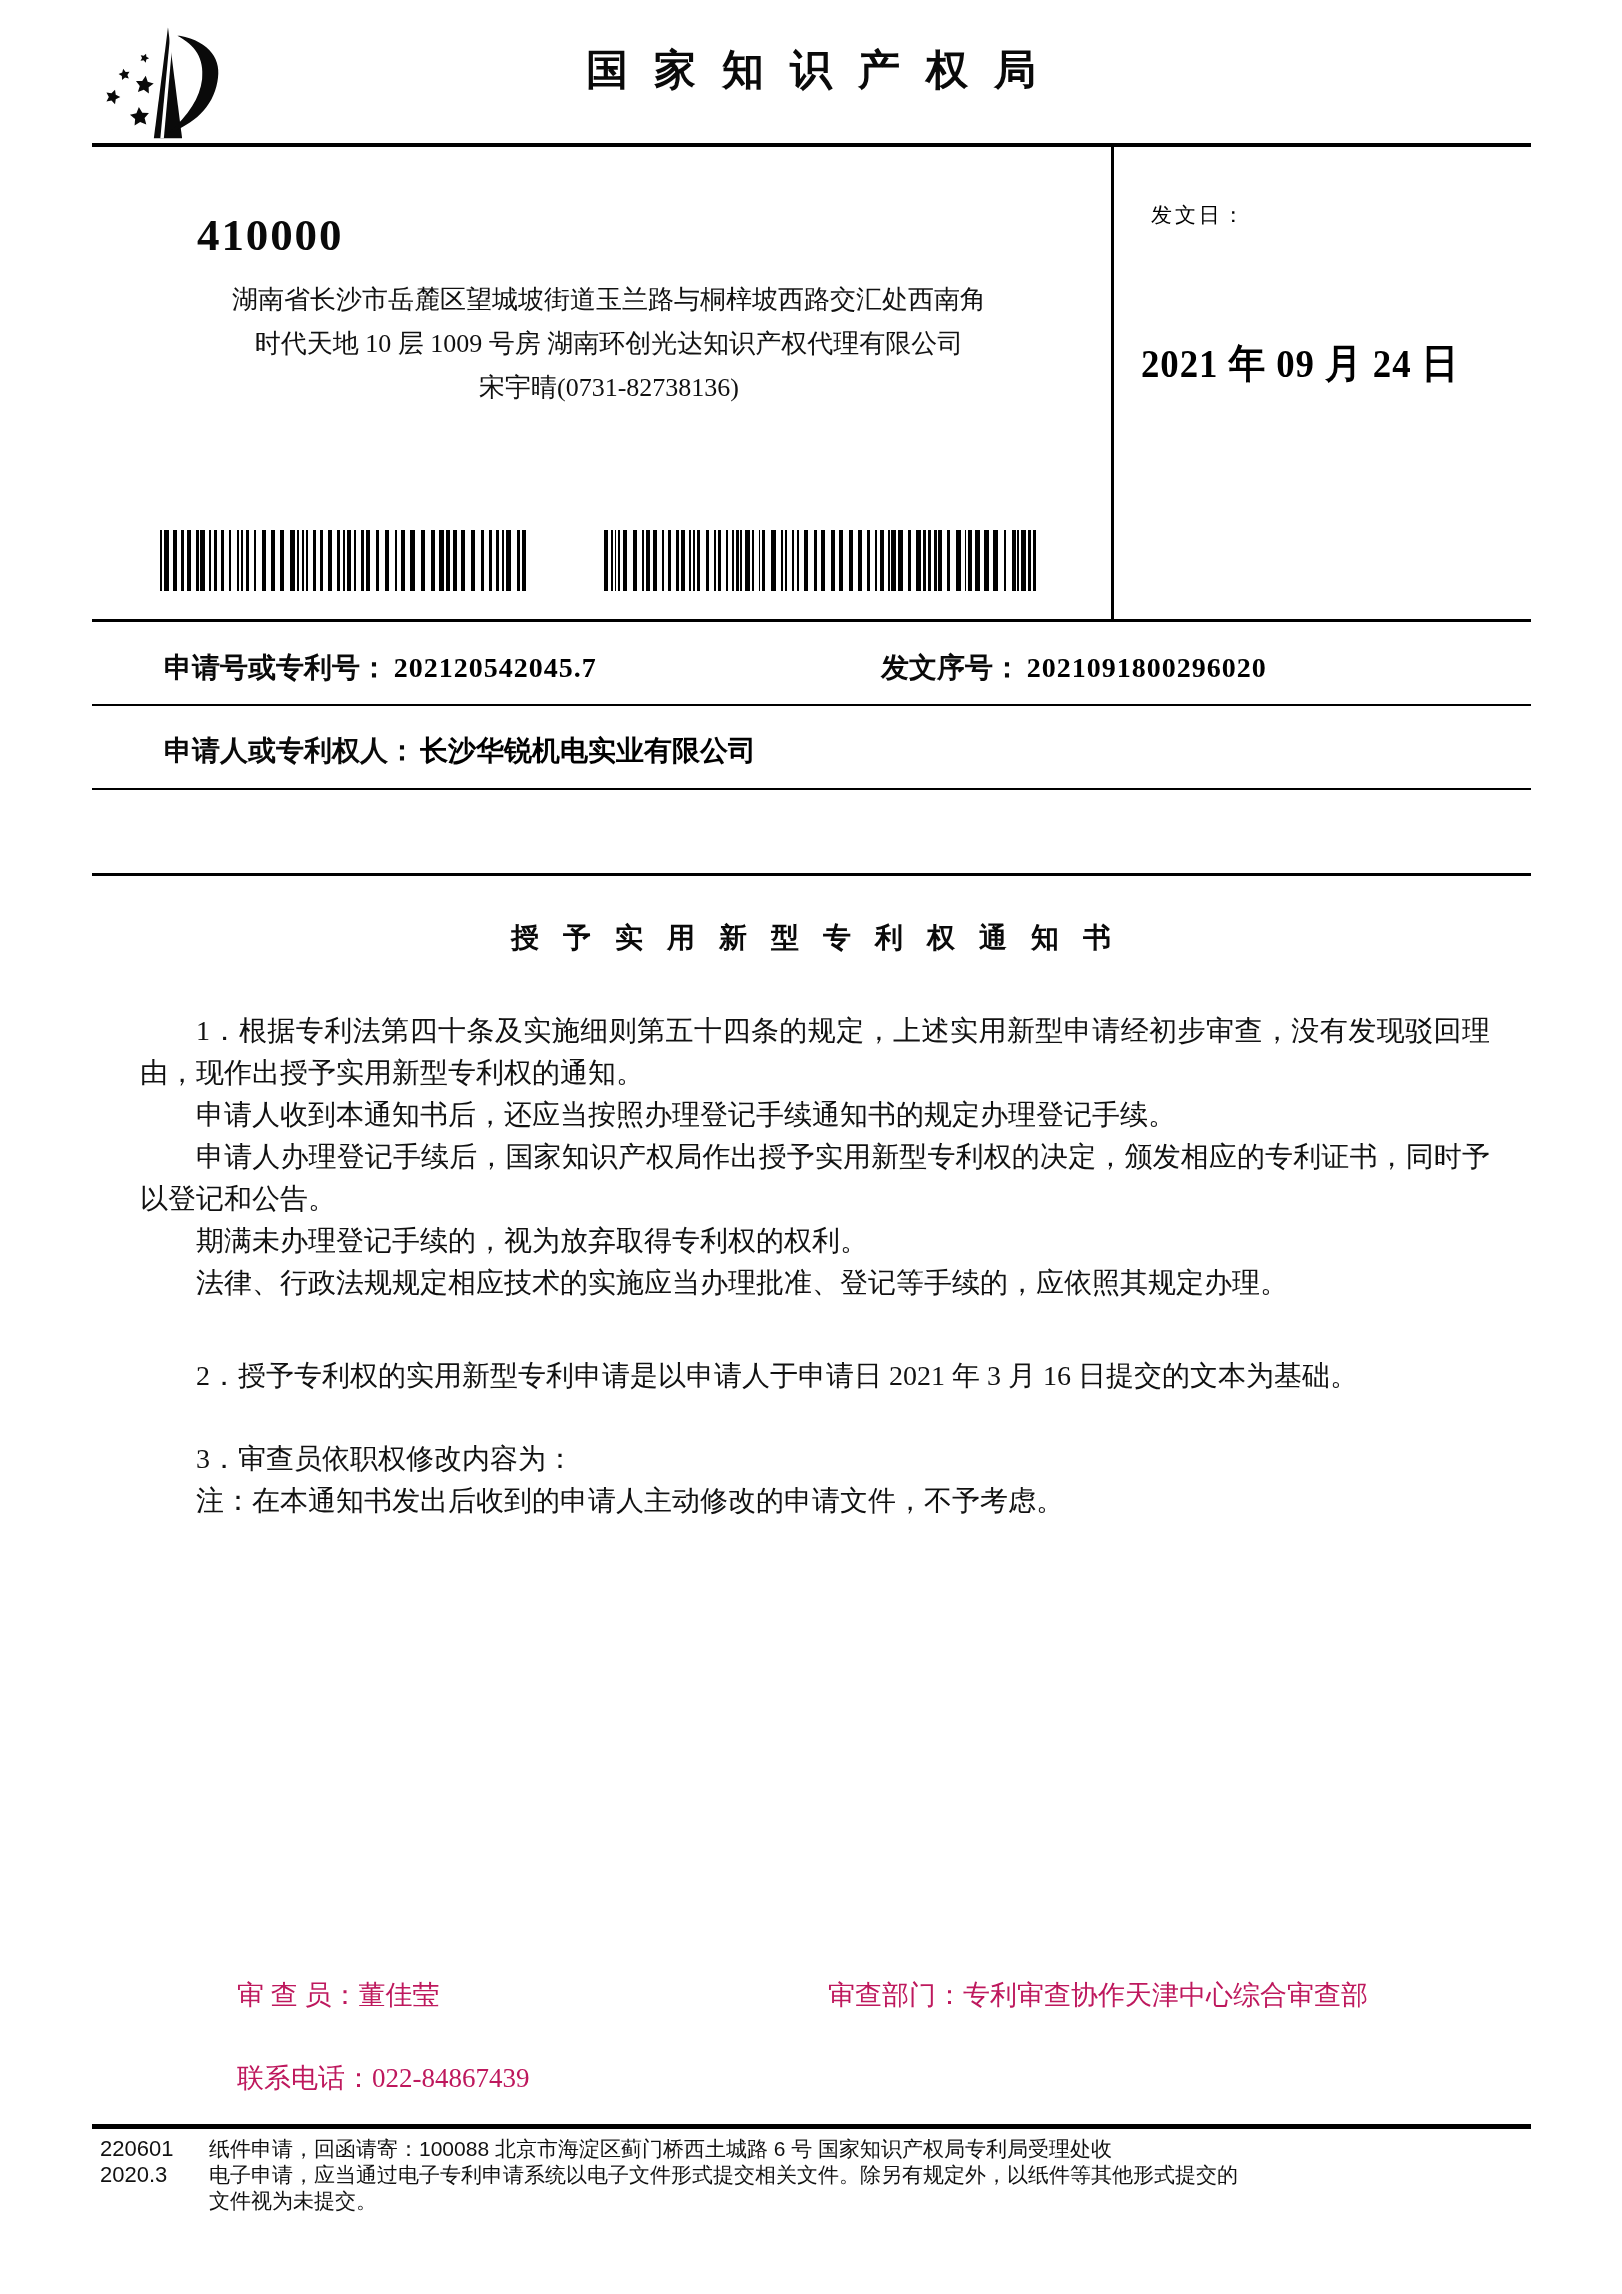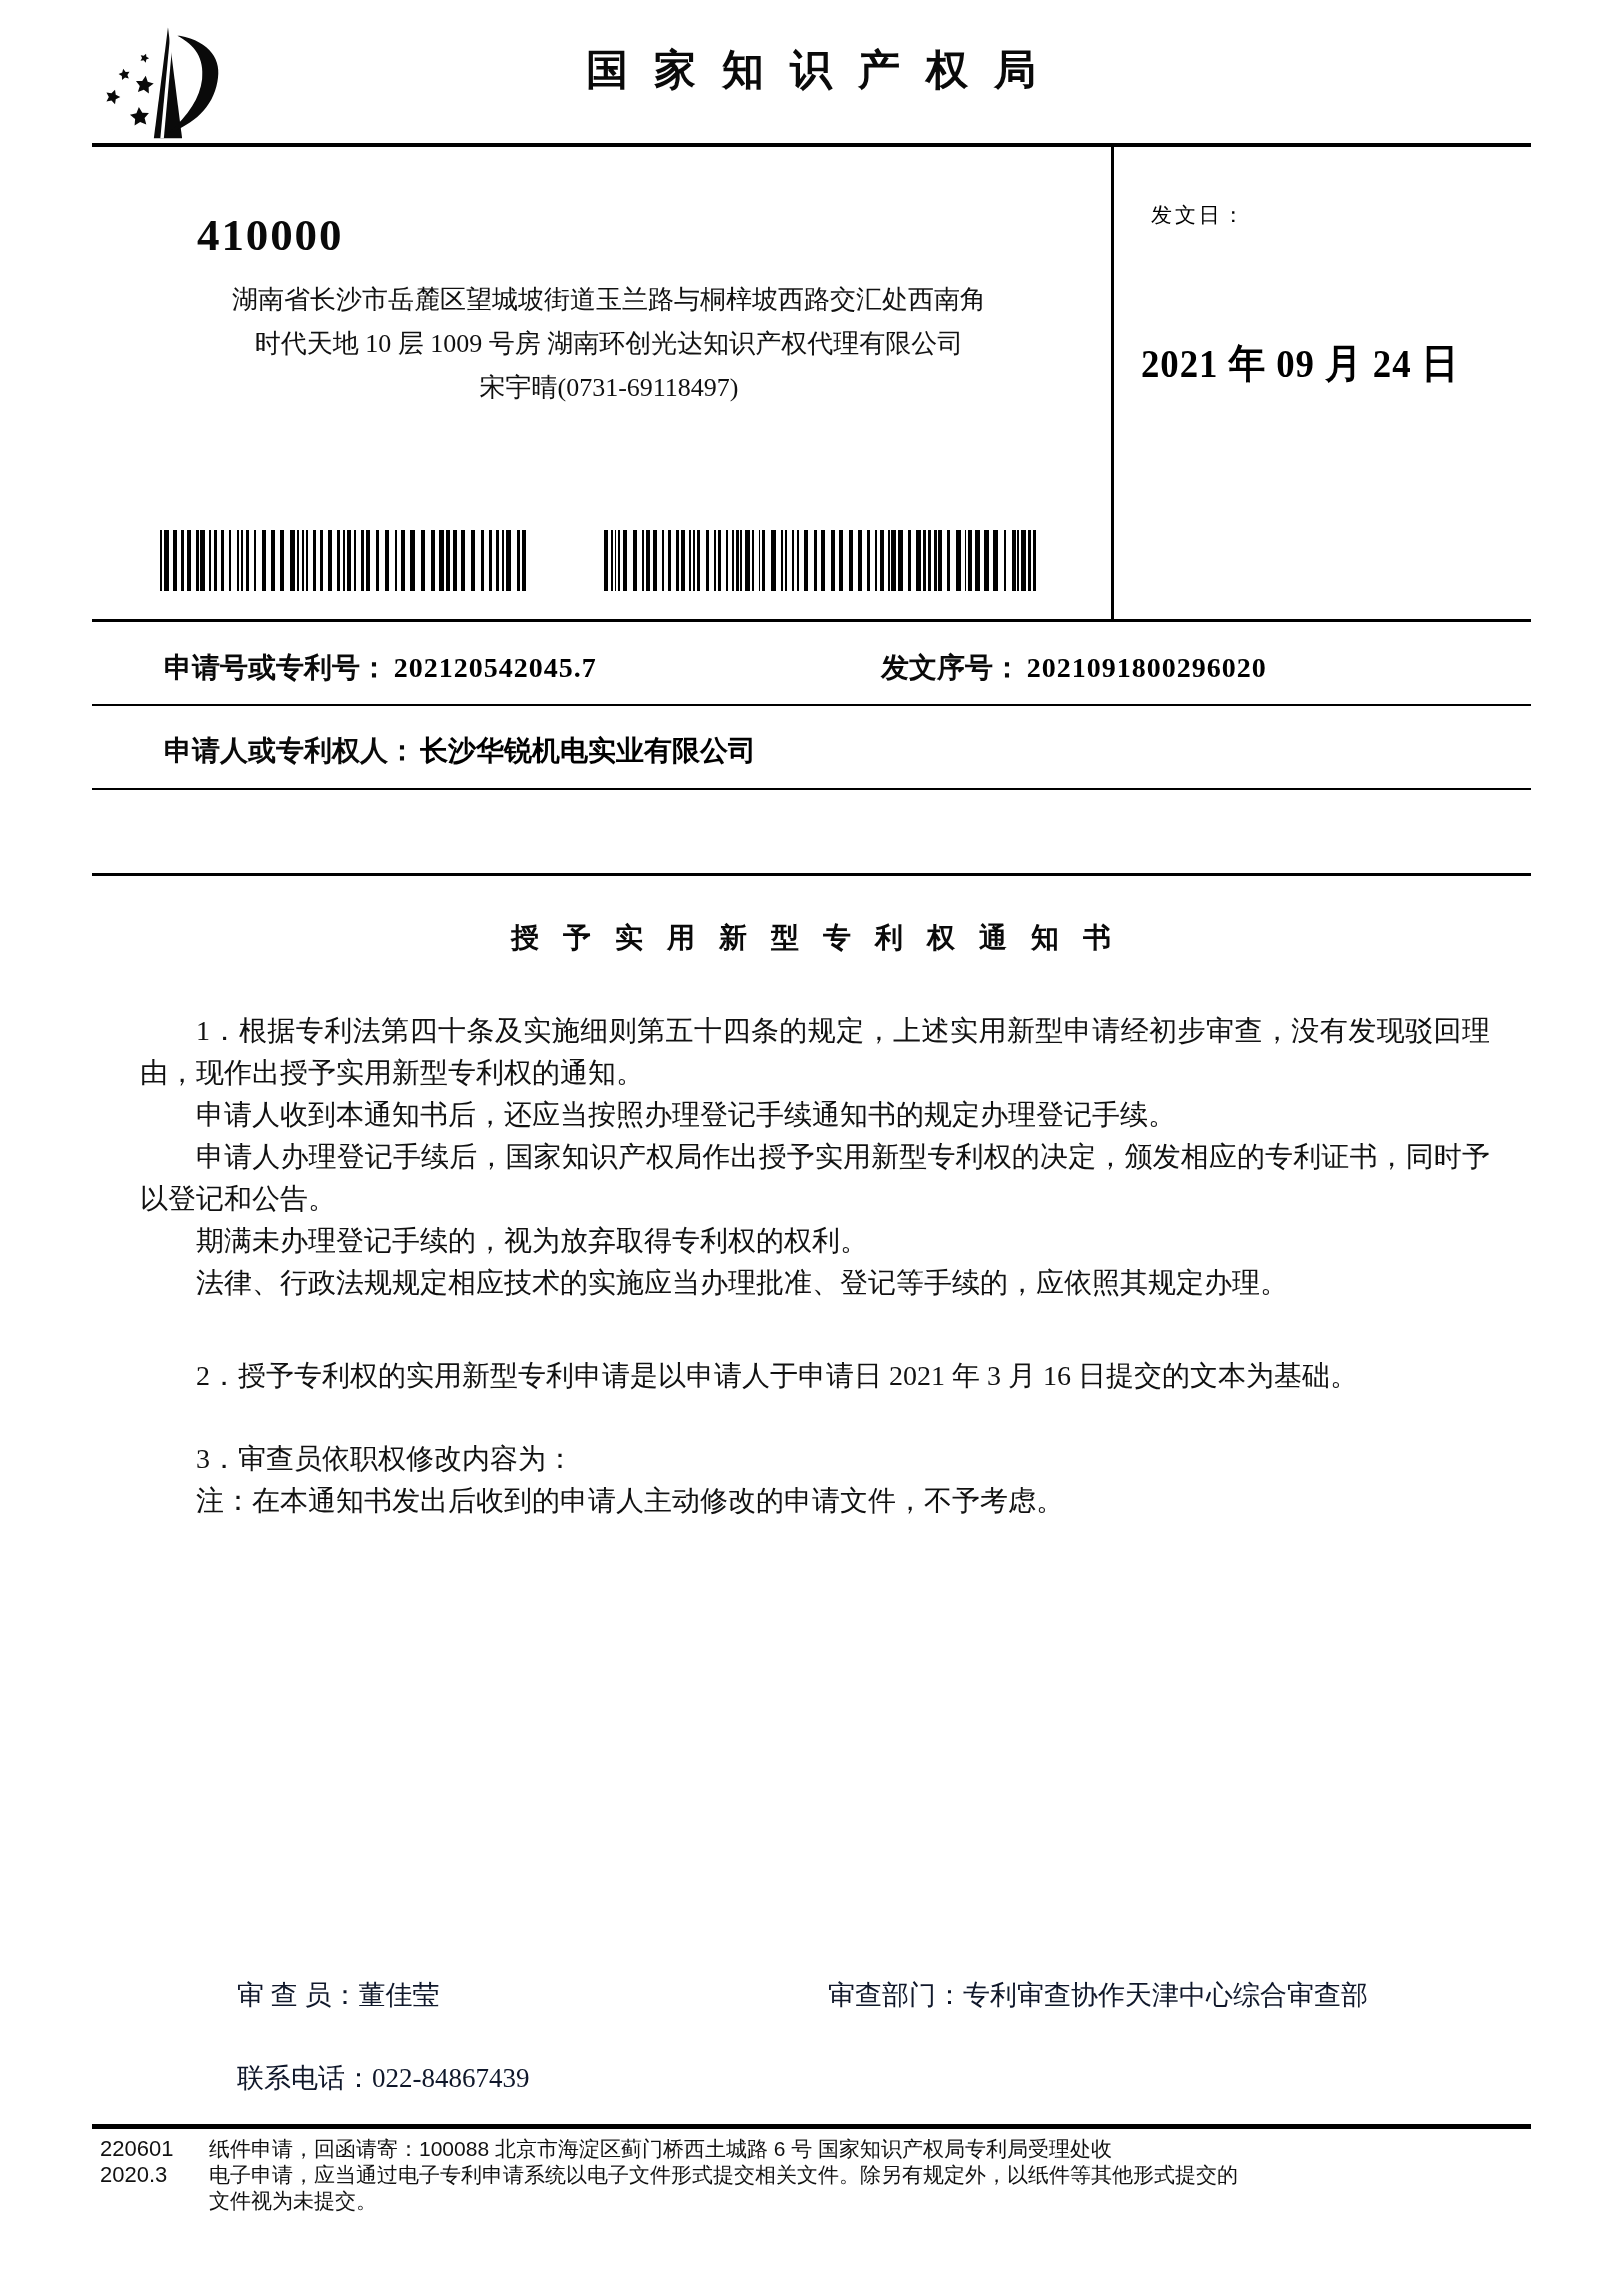--- a/index.html
+++ b/index.html
@@ -51,21 +51,21 @@
   }
 
   .body-text{
     position:absolute; left:140px; top:1010px; width:1350px;
     font-size:28px; line-height:42px; color:#111; text-align:justify;
   }
   .body-text p{margin:0; text-indent:56px;}
   .body-text p.gap-lg{margin-top:51px;}
   .body-text p.gap-md{margin-top:41px;}
 
-  .signline{position:absolute; font-size:27px; white-space:nowrap; color:#0f172a;text-align:center;}
+  .signline{position:absolute; font-size:27px; white-space:nowrap; color:#be185d;text-align:center;}
 
   
   .footer-left{position:absolute; left:100px; top:2136px; font-size:22px; line-height:26px;
     font-family:"Liberation Sans", sans-serif; color:#111;}
   .footer-right{position:absolute; left:209px; top:2136px; width:1323px; font-size:21px; line-height:26px;
     font-family:"Liberation Sans", sans-serif; color:#111;}
 </style>
 </head>
 <body>
 
@@ -94,21 +94,21 @@
   <div class="rule" style="left:92px; top:619px; width:1439px; height:2.9px;"></div>
   <div class="rule" style="left:92px; top:704px; width:1439px; height:1.9px;"></div>
   <div class="rule" style="left:92px; top:788px; width:1439px; height:1.9px;"></div>
   <div class="rule" style="left:92px; top:873px; width:1439px; height:2.9px;"></div>
   <div class="rule" style="left:92px; top:2124px; width:1439px; height:4.8px;"></div>
 
   <div class="postal">410000</div>
   <div class="address">
       <div>湖南省长沙市岳麓区望城坡街道玉兰路与桐梓坡西路交汇处西南角</div>
       <div>时代天地 10 层 1009 号房  湖南环创光达知识产权代理有限公司</div>
-      <div>宋宇晴(0731-69118497)</div>
+      <div>宋宇晴(0731-82738136)</div>
     </div>
 
   <div class="dispatch-label">发文日：</div>
   <div class="dispatch-date">2021 年 09 月 24 日</div>
 
   <div class="barcode" id="bc1"><b style="width: 1.9px; margin-right: 1.9px;"></b><b style="width: 4.8px; margin-right: 4.8px;"></b><b style="width: 3.9px; margin-right: 3.9px;"></b><b style="width: 2.9px; margin-right: 2.9px;"></b><b style="width: 3.9px; margin-right: 4.8px;"></b><b style="width: 2.9px; margin-right: 1.9px;"></b><b style="width: 4.8px; margin-right: 3.9px;"></b><b style="width: 1.9px; margin-right: 2.9px;"></b><b style="width: 2.9px; margin-right: 3.9px;"></b><b style="width: 2.9px; margin-right: 5.8px;"></b><b style="width: 1.9px; margin-right: 5.8px;"></b><b style="width: 1.9px; margin-right: 1.9px;"></b><b style="width: 1.9px; margin-right: 2.9px;"></b><b style="width: 3.9px; margin-right: 4.8px;"></b><b style="width: 1.9px; margin-right: 5.8px;"></b><b style="width: 3.9px; margin-right: 4.8px;"></b><b style="width: 3.9px; margin-right: 5.8px;"></b><b style="width: 3.9px; margin-right: 5.8px;"></b><b style="width: 4.8px; margin-right: 1.9px;"></b><b style="width: 1.9px; margin-right: 2.9px;"></b><b style="width: 2.9px; margin-right: 1.9px;"></b><b style="width: 1.9px; margin-right: 4.8px;"></b><b style="width: 2.9px; margin-right: 3.9px;"></b><b style="width: 2.9px; margin-right: 5.8px;"></b><b style="width: 3.9px; margin-right: 4.8px;"></b><b style="width: 2.9px; margin-right: 2.9px;"></b><b style="width: 1.9px; margin-right: 1.9px;"></b><b style="width: 4.8px; margin-right: 2.9px;"></b><b style="width: 1.9px; margin-right: 4.8px;"></b><b style="width: 2.9px; margin-right: 1.9px;"></b><b style="width: 3.9px; margin-right: 5.8px;"></b><b style="width: 3.9px; margin-right: 5.8px;"></b><b style="width: 3.9px; margin-right: 5.8px;"></b><b style="width: 1.9px; margin-right: 3.9px;"></b><b style="width: 3.9px; margin-right: 5.8px;"></b><b style="width: 4.8px; margin-right: 5.8px;"></b><b style="width: 3.9px; margin-right: 5.8px;"></b><b style="width: 4.8px; margin-right: 3.9px;"></b><b style="width: 4.8px; margin-right: 1.9px;"></b><b style="width: 3.9px; margin-right: 2.9px;"></b><b style="width: 3.9px; margin-right: 3.9px;"></b><b style="width: 4.8px; margin-right: 5.8px;"></b><b style="width: 3.9px; margin-right: 5.8px;"></b><b style="width: 2.9px; margin-right: 4.8px;"></b><b style="width: 3.9px; margin-right: 3.9px;"></b><b style="width: 2.9px; margin-right: 2.9px;"></b><b style="width: 1.9px; margin-right: 1.9px;"></b><b style="width: 4.8px; margin-right: 5.8px;"></b><b style="width: 3.9px; margin-right: 1.9px;"></b><b style="width: 3.9px; margin-right: 3.9px;"></b></div>
   <div class="barcode" id="bc2"><b style="width: 3.9px; margin-right: 2.9px;"></b><b style="width: 1.9px; margin-right: 1.9px;"></b><b style="width: 1.9px; margin-right: 1.9px;"></b><b style="width: 1.9px; margin-right: 2.9px;"></b><b style="width: 3.9px; margin-right: 5.8px;"></b><b style="width: 3.9px; margin-right: 4.8px;"></b><b style="width: 2.9px; margin-right: 1.9px;"></b><b style="width: 3.9px; margin-right: 2.9px;"></b><b style="width: 3.9px; margin-right: 4.8px;"></b><b style="width: 1.9px; margin-right: 4.8px;"></b><b style="width: 2.9px; margin-right: 4.8px;"></b><b style="width: 2.9px; margin-right: 1.9px;"></b><b style="width: 3.9px; margin-right: 3.9px;"></b><b style="width: 1.9px; margin-right: 2.9px;"></b><b style="width: 1.9px; margin-right: 1.9px;"></b><b style="width: 2.9px; margin-right: 5.8px;"></b><b style="width: 2.9px; margin-right: 4.8px;"></b><b style="width: 1.9px; margin-right: 2.9px;"></b><b style="width: 2.9px; margin-right: 4.8px;"></b><b style="width: 1.9px; margin-right: 3.9px;"></b><b style="width: 1.9px; margin-right: 1.9px;"></b><b style="width: 2.9px; margin-right: 1.9px;"></b><b style="width: 1.9px; margin-right: 2.9px;"></b><b style="width: 4.8px; margin-right: 1.9px;"></b><b style="width: 1.9px; margin-right: 4.8px;"></b><b style="width: 1.9px; margin-right: 1.9px;"></b><b style="width: 2.9px; margin-right: 5.8px;"></b><b style="width: 4.8px; margin-right: 4.8px;"></b><b style="width: 1.9px; margin-right: 2.9px;"></b><b style="width: 1.9px; margin-right: 4.8px;"></b><b style="width: 1.9px; margin-right: 2.9px;"></b><b style="width: 1.9px; margin-right: 4.8px;"></b><b style="width: 4.8px; margin-right: 5.8px;"></b><b style="width: 2.9px; margin-right: 3.9px;"></b><b style="width: 3.9px; margin-right: 5.8px;"></b><b style="width: 3.9px; margin-right: 4.8px;"></b><b style="width: 3.9px; margin-right: 5.8px;"></b><b style="width: 3.9px; margin-right: 4.8px;"></b><b style="width: 3.9px; margin-right: 5.8px;"></b><b style="width: 2.9px; margin-right: 4.8px;"></b><b style="width: 1.9px; margin-right: 2.9px;"></b><b style="width: 3.9px; margin-right: 3.9px;"></b><b style="width: 1.9px; margin-right: 1.9px;"></b><b style="width: 4.8px; margin-right: 1.9px;"></b><b style="width: 4.8px; margin-right: 4.8px;"></b><b style="width: 2.9px; margin-right: 5.8px;"></b><b style="width: 4.8px; margin-right: 1.9px;"></b><b style="width: 2.9px; margin-right: 1.9px;"></b><b style="width: 2.9px; margin-right: 2.9px;"></b><b style="width: 2.9px; margin-right: 1.9px;"></b><b style="width: 3.9px; margin-right: 4.8px;"></b><b style="width: 2.9px; margin-right: 5.8px;"></b><b style="width: 4.8px; margin-right: 3.9px;"></b><b style="width: 1.9px; margin-right: 1.9px;"></b><b style="width: 3.9px; margin-right: 2.9px;"></b><b style="width: 4.8px; margin-right: 3.9px;"></b><b style="width: 4.8px; margin-right: 4.8px;"></b><b style="width: 4.8px; margin-right: 5.8px;"></b><b style="width: 1.9px; margin-right: 5.8px;"></b><b style="width: 3.9px; margin-right: 1.9px;"></b><b style="width: 1.9px; margin-right: 1.9px;"></b><b style="width: 4.8px; margin-right: 1.9px;"></b><b style="width: 2.9px; margin-right: 1.9px;"></b><b style="width: 2.9px; margin-right: 1.9px;"></b></div>
 
   <div class="fieldrow" style="left:164px; top:649px;">
     <span class="flabel">申请号或专利号：</span><span class="fval-serif">202120542045.7</span>

